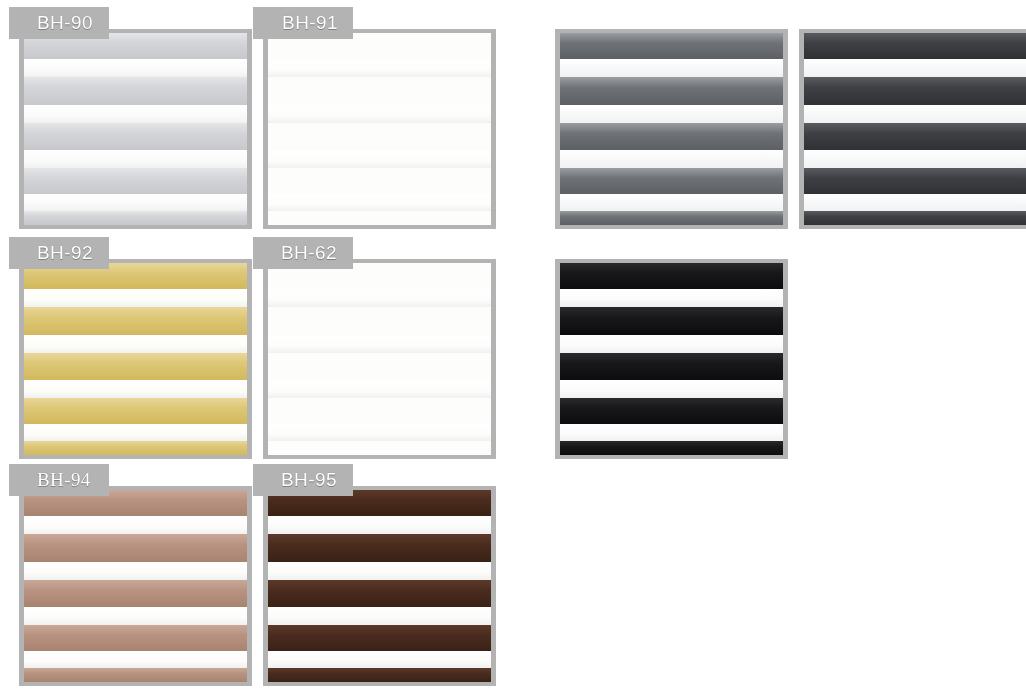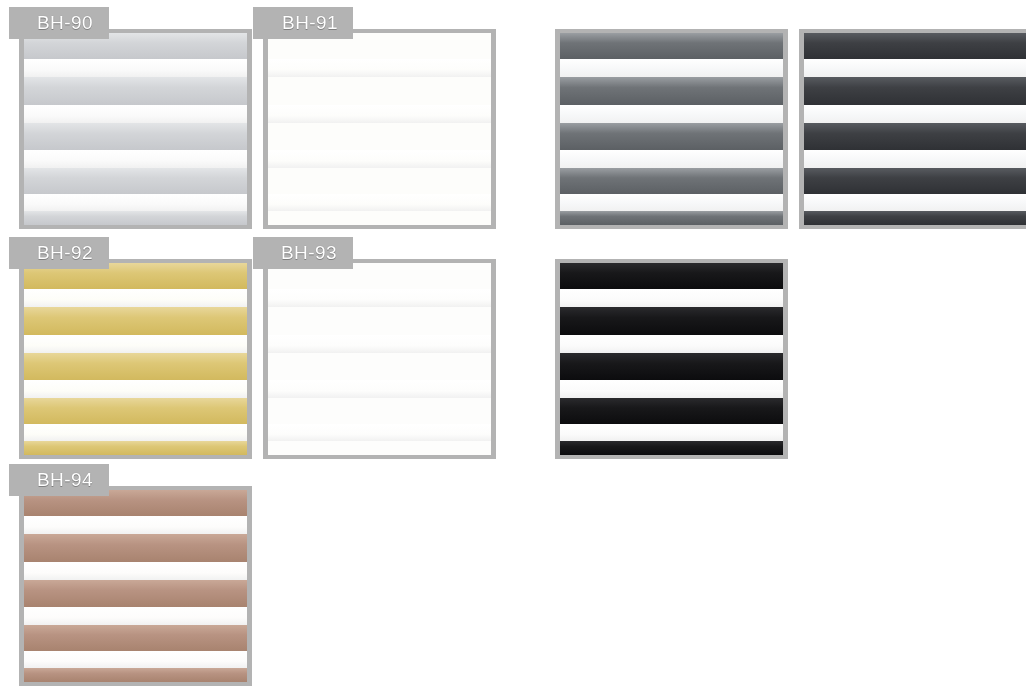--- a/index.html
+++ b/index.html
@@ -157,46 +157,62 @@
           <div class="stripe sheer" style="top: 13.5%; height: 9.5%; background: linear-gradient(rgb(255, 255, 255) 0%, rgb(253, 253, 252) 60%, rgb(241, 241, 241) 100%);"></div>
           <div class="stripe band" style="top: 23%; height: 14.5%;"></div>
           <div class="stripe sheer" style="top: 37.5%; height: 9.5%; background: linear-gradient(rgb(255, 255, 255) 0%, rgb(253, 253, 252) 60%, rgb(241, 241, 241) 100%);"></div>
           <div class="stripe band" style="top: 47%; height: 14%;"></div>
           <div class="stripe sheer" style="top: 61%; height: 9.5%; background: linear-gradient(rgb(255, 255, 255) 0%, rgb(253, 253, 252) 60%, rgb(241, 241, 241) 100%);"></div>
           <div class="stripe band" style="top: 70.5%; height: 13.5%;"></div>
           <div class="stripe sheer" style="top: 84%; height: 8.5%; background: linear-gradient(rgb(255, 255, 255) 0%, rgb(253, 253, 252) 60%, rgb(241, 241, 241) 100%);"></div>
           <div class="stripe band" style="top: 92.5%; height: 7.5%;"></div>
         </div>
       </div>
-      <div class="swatch-label" style="background: rgb(179, 179, 179); color: rgb(255, 255, 255);">BH-93</div>
+      <div class="swatch-label" style="background: rgb(179, 179, 179); color: rgb(255, 255, 255);">BH-62</div>
     </div>
     <div class="swatch-card" style="left: 545px; top: 237px;">
       <div class="swatch-tile" style="background: rgb(179, 179, 179);">
         <div class="swatch-fabric" style="background: rgb(251, 251, 251);">
           <div class="stripe band" style="top: 0%; height: 13.5%; background: linear-gradient(rgb(42, 42, 45) 0%, rgb(24, 24, 26) 38%, rgb(12, 12, 14) 100%);"></div>
           <div class="stripe sheer" style="top: 13.5%; height: 9.5%; background: linear-gradient(rgb(255, 255, 255) 0%, rgb(251, 251, 251) 60%, rgb(241, 241, 241) 100%);"></div>
           <div class="stripe band" style="top: 23%; height: 14.5%; background: linear-gradient(rgb(42, 42, 45) 0%, rgb(24, 24, 26) 38%, rgb(12, 12, 14) 100%);"></div>
           <div class="stripe sheer" style="top: 37.5%; height: 9.5%; background: linear-gradient(rgb(255, 255, 255) 0%, rgb(251, 251, 251) 60%, rgb(241, 241, 241) 100%);"></div>
           <div class="stripe band" style="top: 47%; height: 14%; background: linear-gradient(rgb(42, 42, 45) 0%, rgb(24, 24, 26) 38%, rgb(12, 12, 14) 100%);"></div>
           <div class="stripe sheer" style="top: 61%; height: 9.5%; background: linear-gradient(rgb(255, 255, 255) 0%, rgb(251, 251, 251) 60%, rgb(241, 241, 241) 100%);"></div>
           <div class="stripe band" style="top: 70.5%; height: 13.5%; background: linear-gradient(rgb(42, 42, 45) 0%, rgb(24, 24, 26) 38%, rgb(12, 12, 14) 100%);"></div>
           <div class="stripe sheer" style="top: 84%; height: 8.5%; background: linear-gradient(rgb(255, 255, 255) 0%, rgb(251, 251, 251) 60%, rgb(241, 241, 241) 100%);"></div>
           <div class="stripe band" style="top: 92.5%; height: 7.5%; background: linear-gradient(rgb(42, 42, 45) 0%, rgb(24, 24, 26) 38%, rgb(12, 12, 14) 100%);"></div>
         </div>
       </div>
     </div>
-    <div class="swatch-card" style="left: 9px; top: 464px;">
+    <div class="swatch-card" style="left: 9px; top: 464px; font-family: Liberation Serif, serif;">
       <div class="swatch-tile" style="background: rgb(179, 179, 179);">
         <div class="swatch-fabric" style="background: rgb(253, 252, 251);">
           <div class="stripe band" style="top: 0%; height: 13.5%; background: linear-gradient(rgb(201, 168, 151) 0%, rgb(184, 147, 130) 38%, rgb(168, 131, 111) 100%);"></div>
           <div class="stripe sheer" style="top: 13.5%; height: 9.5%; background: linear-gradient(rgb(255, 255, 255) 0%, rgb(253, 252, 251) 60%, rgb(241, 241, 241) 100%);"></div>
           <div class="stripe band" style="top: 23%; height: 14.5%; background: linear-gradient(rgb(201, 168, 151) 0%, rgb(184, 147, 130) 38%, rgb(168, 131, 111) 100%);"></div>
           <div class="stripe sheer" style="top: 37.5%; height: 9.5%; background: linear-gradient(rgb(255, 255, 255) 0%, rgb(253, 252, 251) 60%, rgb(241, 241, 241) 100%);"></div>
           <div class="stripe band" style="top: 47%; height: 14%; background: linear-gradient(rgb(201, 168, 151) 0%, rgb(184, 147, 130) 38%, rgb(168, 131, 111) 100%);"></div>
           <div class="stripe sheer" style="top: 61%; height: 9.5%; background: linear-gradient(rgb(255, 255, 255) 0%, rgb(253, 252, 251) 60%, rgb(241, 241, 241) 100%);"></div>
           <div class="stripe band" style="top: 70.5%; height: 13.5%; background: linear-gradient(rgb(201, 168, 151) 0%, rgb(184, 147, 130) 38%, rgb(168, 131, 111) 100%);"></div>
           <div class="stripe sheer" style="top: 84%; height: 8.5%; background: linear-gradient(rgb(255, 255, 255) 0%, rgb(253, 252, 251) 60%, rgb(241, 241, 241) 100%);"></div>
           <div class="stripe band" style="top: 92.5%; height: 7.5%; background: linear-gradient(rgb(201, 168, 151) 0%, rgb(184, 147, 130) 38%, rgb(168, 131, 111) 100%);"></div>
         </div>
       </div>
       <div class="swatch-label" style="background: rgb(179, 179, 179); color: rgb(255, 255, 255);">BH-94</div>
     </div>
+    <div class="swatch-card" style="left: 253px; top: 464px;">
+      <div class="swatch-tile" style="background: rgb(179, 179, 179);">
+        <div class="swatch-fabric" style="background: rgb(251, 251, 250);">
+          <div class="stripe band" style="top: 0%; height: 13.5%; background: linear-gradient(rgb(92, 57, 42) 0%, rgb(74, 44, 30) 38%, rgb(58, 33, 22) 100%);"></div>
+          <div class="stripe sheer" style="top: 13.5%; height: 9.5%; background: linear-gradient(rgb(255, 255, 255) 0%, rgb(251, 251, 250) 60%, rgb(241, 241, 241) 100%);"></div>
+          <div class="stripe band" style="top: 23%; height: 14.5%; background: linear-gradient(rgb(92, 57, 42) 0%, rgb(74, 44, 30) 38%, rgb(58, 33, 22) 100%);"></div>
+          <div class="stripe sheer" style="top: 37.5%; height: 9.5%; background: linear-gradient(rgb(255, 255, 255) 0%, rgb(251, 251, 250) 60%, rgb(241, 241, 241) 100%);"></div>
+          <div class="stripe band" style="top: 47%; height: 14%; background: linear-gradient(rgb(92, 57, 42) 0%, rgb(74, 44, 30) 38%, rgb(58, 33, 22) 100%);"></div>
+          <div class="stripe sheer" style="top: 61%; height: 9.5%; background: linear-gradient(rgb(255, 255, 255) 0%, rgb(251, 251, 250) 60%, rgb(241, 241, 241) 100%);"></div>
+          <div class="stripe band" style="top: 70.5%; height: 13.5%; background: linear-gradient(rgb(92, 57, 42) 0%, rgb(74, 44, 30) 38%, rgb(58, 33, 22) 100%);"></div>
+          <div class="stripe sheer" style="top: 84%; height: 8.5%; background: linear-gradient(rgb(255, 255, 255) 0%, rgb(251, 251, 250) 60%, rgb(241, 241, 241) 100%);"></div>
+          <div class="stripe band" style="top: 92.5%; height: 7.5%; background: linear-gradient(rgb(92, 57, 42) 0%, rgb(74, 44, 30) 38%, rgb(58, 33, 22) 100%);"></div>
+        </div>
+      </div>
+      <div class="swatch-label" style="background: rgb(179, 179, 179); color: rgb(255, 255, 255);">BH-95</div>
+    </div>
   </div>
 
 </body></html>

